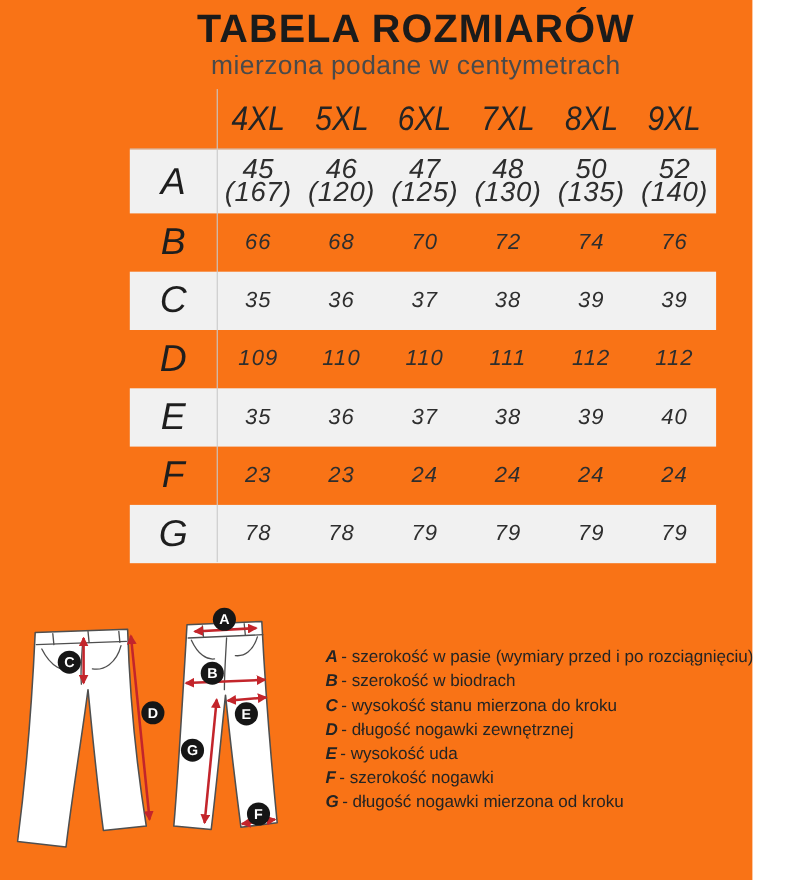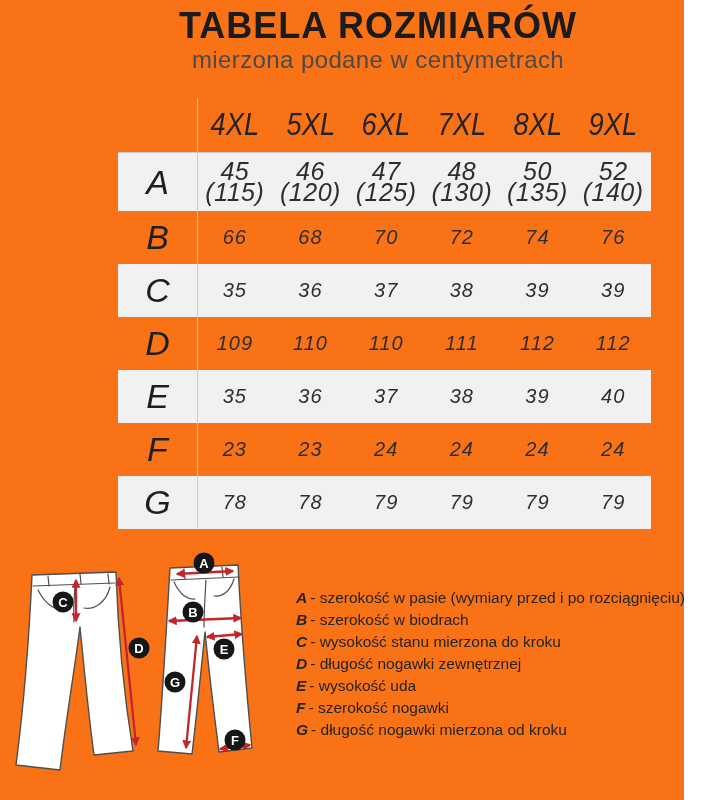--- a/index.html
+++ b/index.html
@@ -5,21 +5,21 @@
   html,body{margin:0;padding:0;background:#fff;}
   .page{position:relative;width:684px;height:800px;background:#f97316;overflow:hidden;
         font-family:"Liberation Sans",sans-serif;color:#222;text-decoration:underline;}
 
   
   .hdr{position:absolute;left:38px;top:6px;width:680px;text-align:center;}
   .title{margin:0;font-size:36px;font-weight:bold;letter-spacing:1px;color:#1b1b1b;line-height:40px;}
   .subtitle{font-size:24px;color:#4a4a4a;letter-spacing:.4px;line-height:27px;}
 
   
-  .sizetable{position:absolute;left:118px;top:98px;width:533px;}
+  .sizetable{position:absolute;left:118px;top:81px;width:533px;}
   .thead{display:grid;grid-template-columns:79px repeat(6,1fr);height:54px;
          border-bottom:1px solid #c9c9c9;align-items:center;}
   .hcell{text-align:center;font-style:italic;font-size:31px;color:#242424;transform:scaleX(.88);}
   .trow{display:grid;grid-template-columns:79px repeat(6,1fr);height:53px;align-items:center;}
   .trow.tall{height:58px;}
   .trow.zebra{background:#f1f1f1;}
   .rlabel{text-align:center;font-style:italic;font-size:34px;color:#1e1e1e;}
   .cell{text-align:center;font-style:italic;font-size:20px;letter-spacing:1px;color:#2e2e2e;}
   .cell.twoline{font-size:25px;line-height:21px;letter-spacing:.5px;}
   .cell .note{display:block;}
@@ -55,21 +55,21 @@
         <div class="hcell">4XL</div>
         <div class="hcell">5XL</div>
         <div class="hcell">6XL</div>
         <div class="hcell">7XL</div>
         <div class="hcell">8XL</div>
         <div class="hcell">9XL</div>
       </div>
     <div id="tbody">
         <div class="trow zebra tall">
           <div class="rlabel">A</div>
-          <div class="cell twoline"><span>45</span><span class="note">(115)</span></div>
+          <div class="cell twoline"><span>45</span><span class="note">(167)</span></div>
           <div class="cell twoline"><span>46</span><span class="note">(120)</span></div>
           <div class="cell twoline"><span>47</span><span class="note">(125)</span></div>
           <div class="cell twoline"><span>48</span><span class="note">(130)</span></div>
           <div class="cell twoline"><span>50</span><span class="note">(135)</span></div>
           <div class="cell twoline"><span>52</span><span class="note">(140)</span></div>
         </div>
         <div class="trow">
           <div class="rlabel">B</div>
           <div class="cell"><span>66</span></div>
           <div class="cell"><span>68</span></div>

